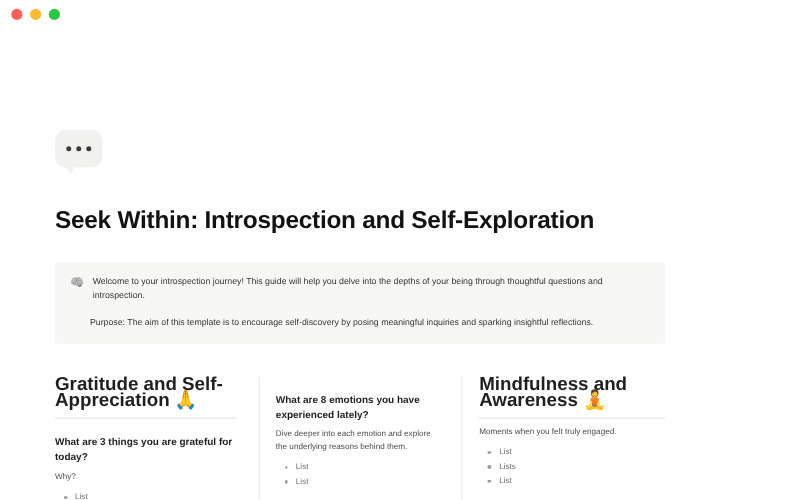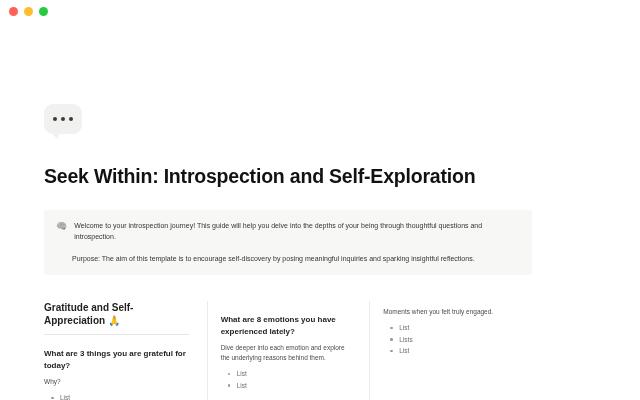--- a/index.html
+++ b/index.html
@@ -110,21 +110,21 @@
   .col:last-child { padding-right: 0; }
   .col + .col { padding-left: 14px; }
   .col-divider {
     position: absolute;
     left: 0; top: 0; bottom: -60px;
     width: 1px;
     background: #ebebea;
   }
 
   h2.col-title {
-    font-size: 10px;
+    font-size: 15px;
     line-height: 13px;
     font-weight: bold;
     color: #1f1f1e;
     margin: 0;
     padding-bottom: 7px;
     border-bottom: 1px solid #e6e6e4;
   }
   h3.q {
     font-size: 8px;
     line-height: 11.5px;
@@ -210,20 +210,21 @@
           <p class="sub">Dive deeper into each emotion and explore the underlying reasons behind them.</p>
           <ul class="bullets">
             <li>List</li>
             <li>List</li>
 
           </ul>
         </div>
 
         <div class="col">
           <span class="col-divider"></span>
+          <h2 class="col-title">Mindfulness and Awareness 🧘</h2>
           <p class="sub">Moments when you felt truly engaged.</p>
           <ul class="bullets">
             <li>List</li>
             <li>Lists</li>
             <li>List</li>
           </ul>
         </div>
 
       </div>
     </div>

